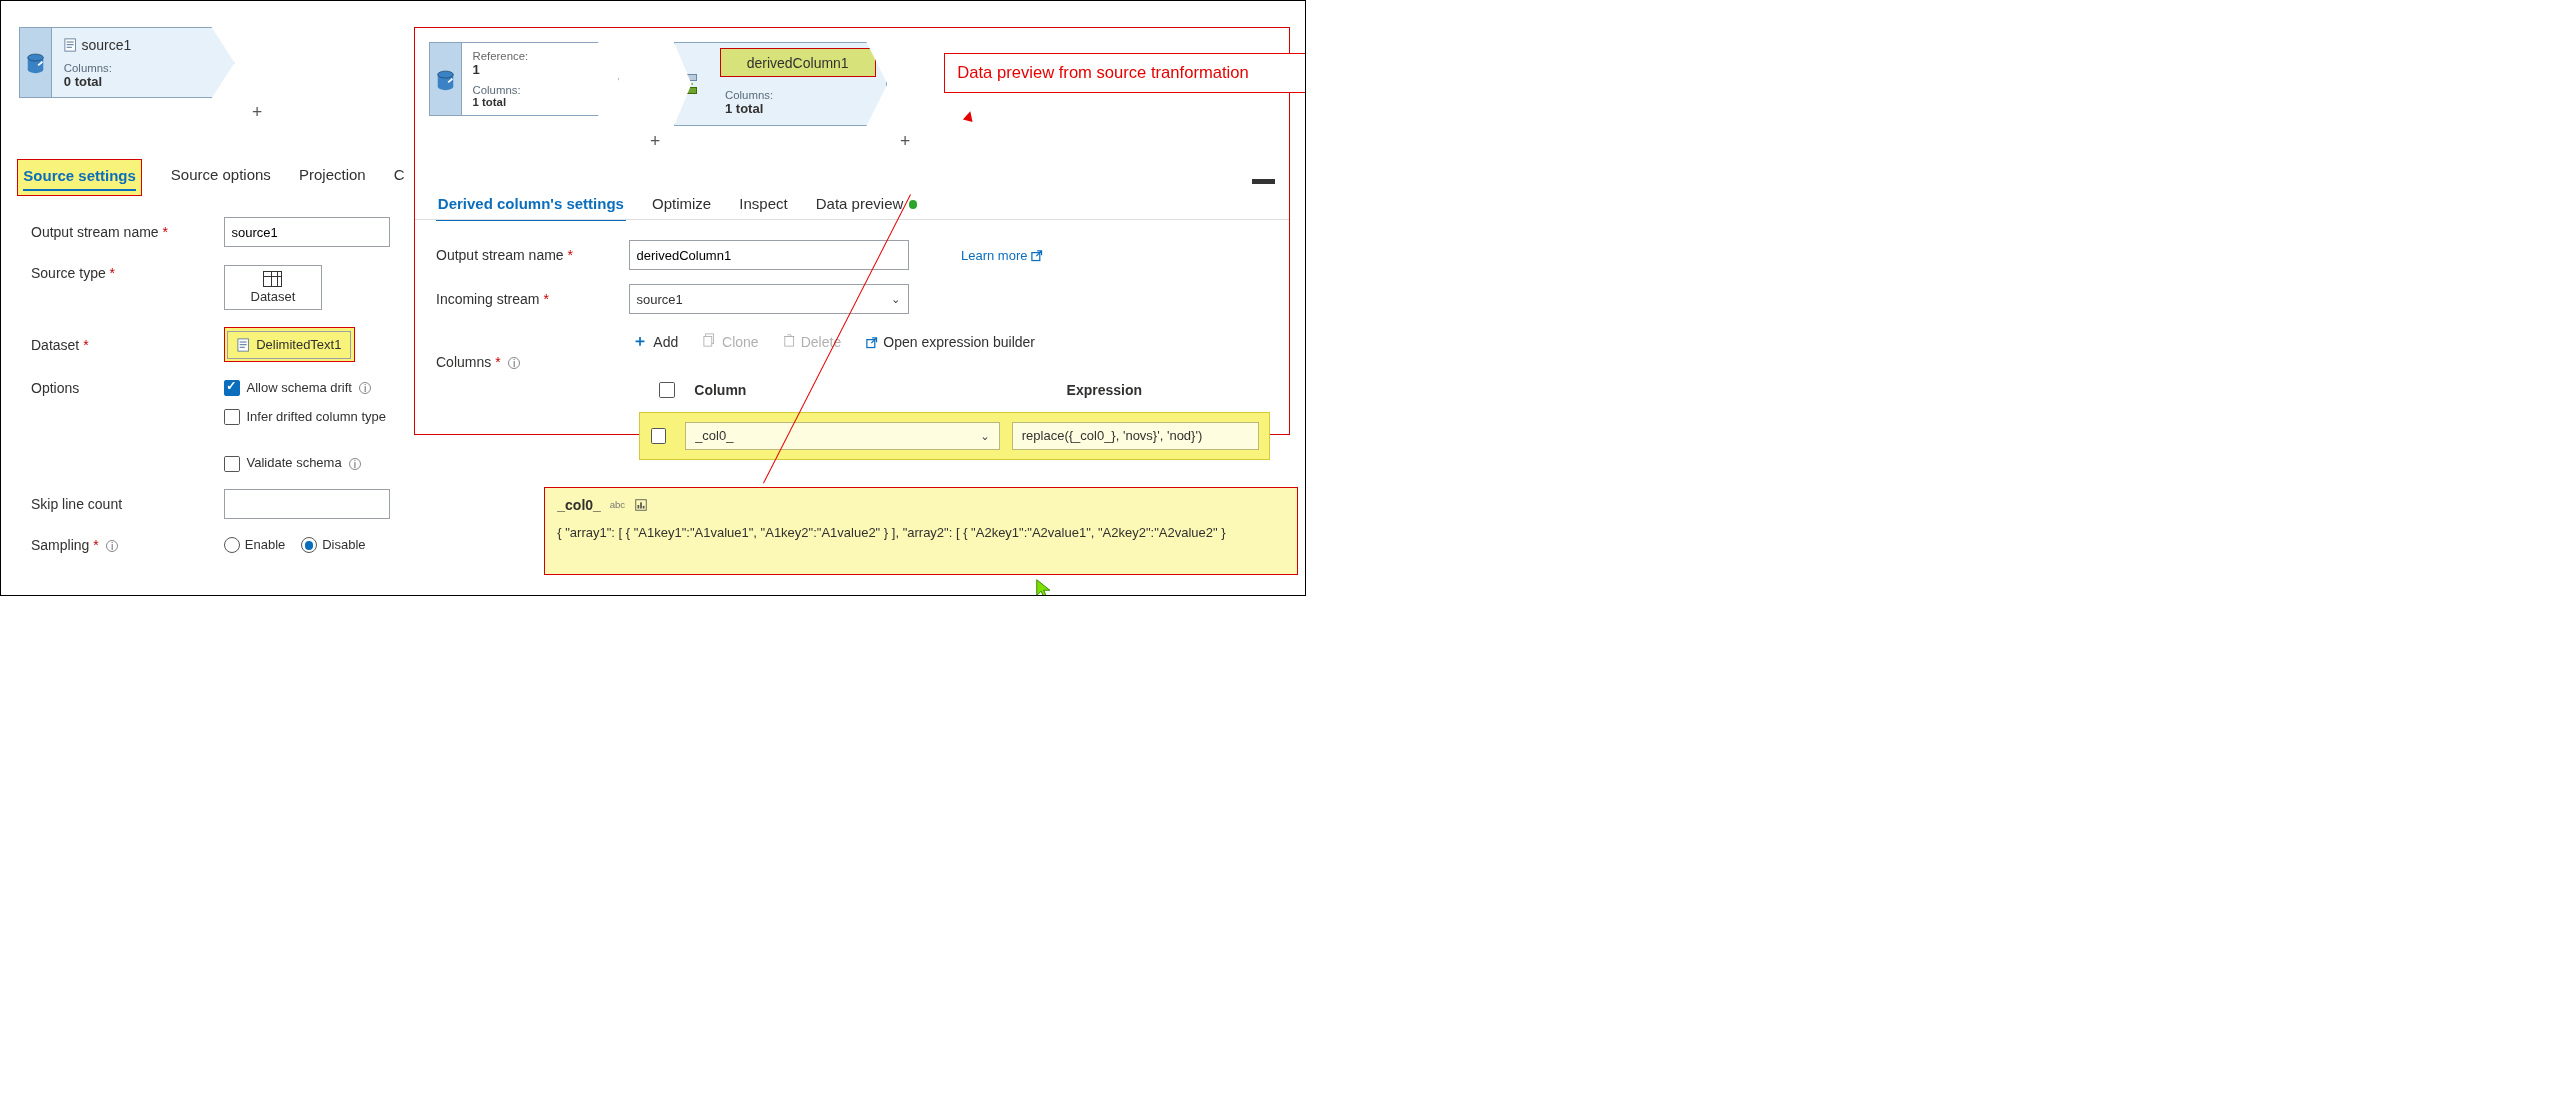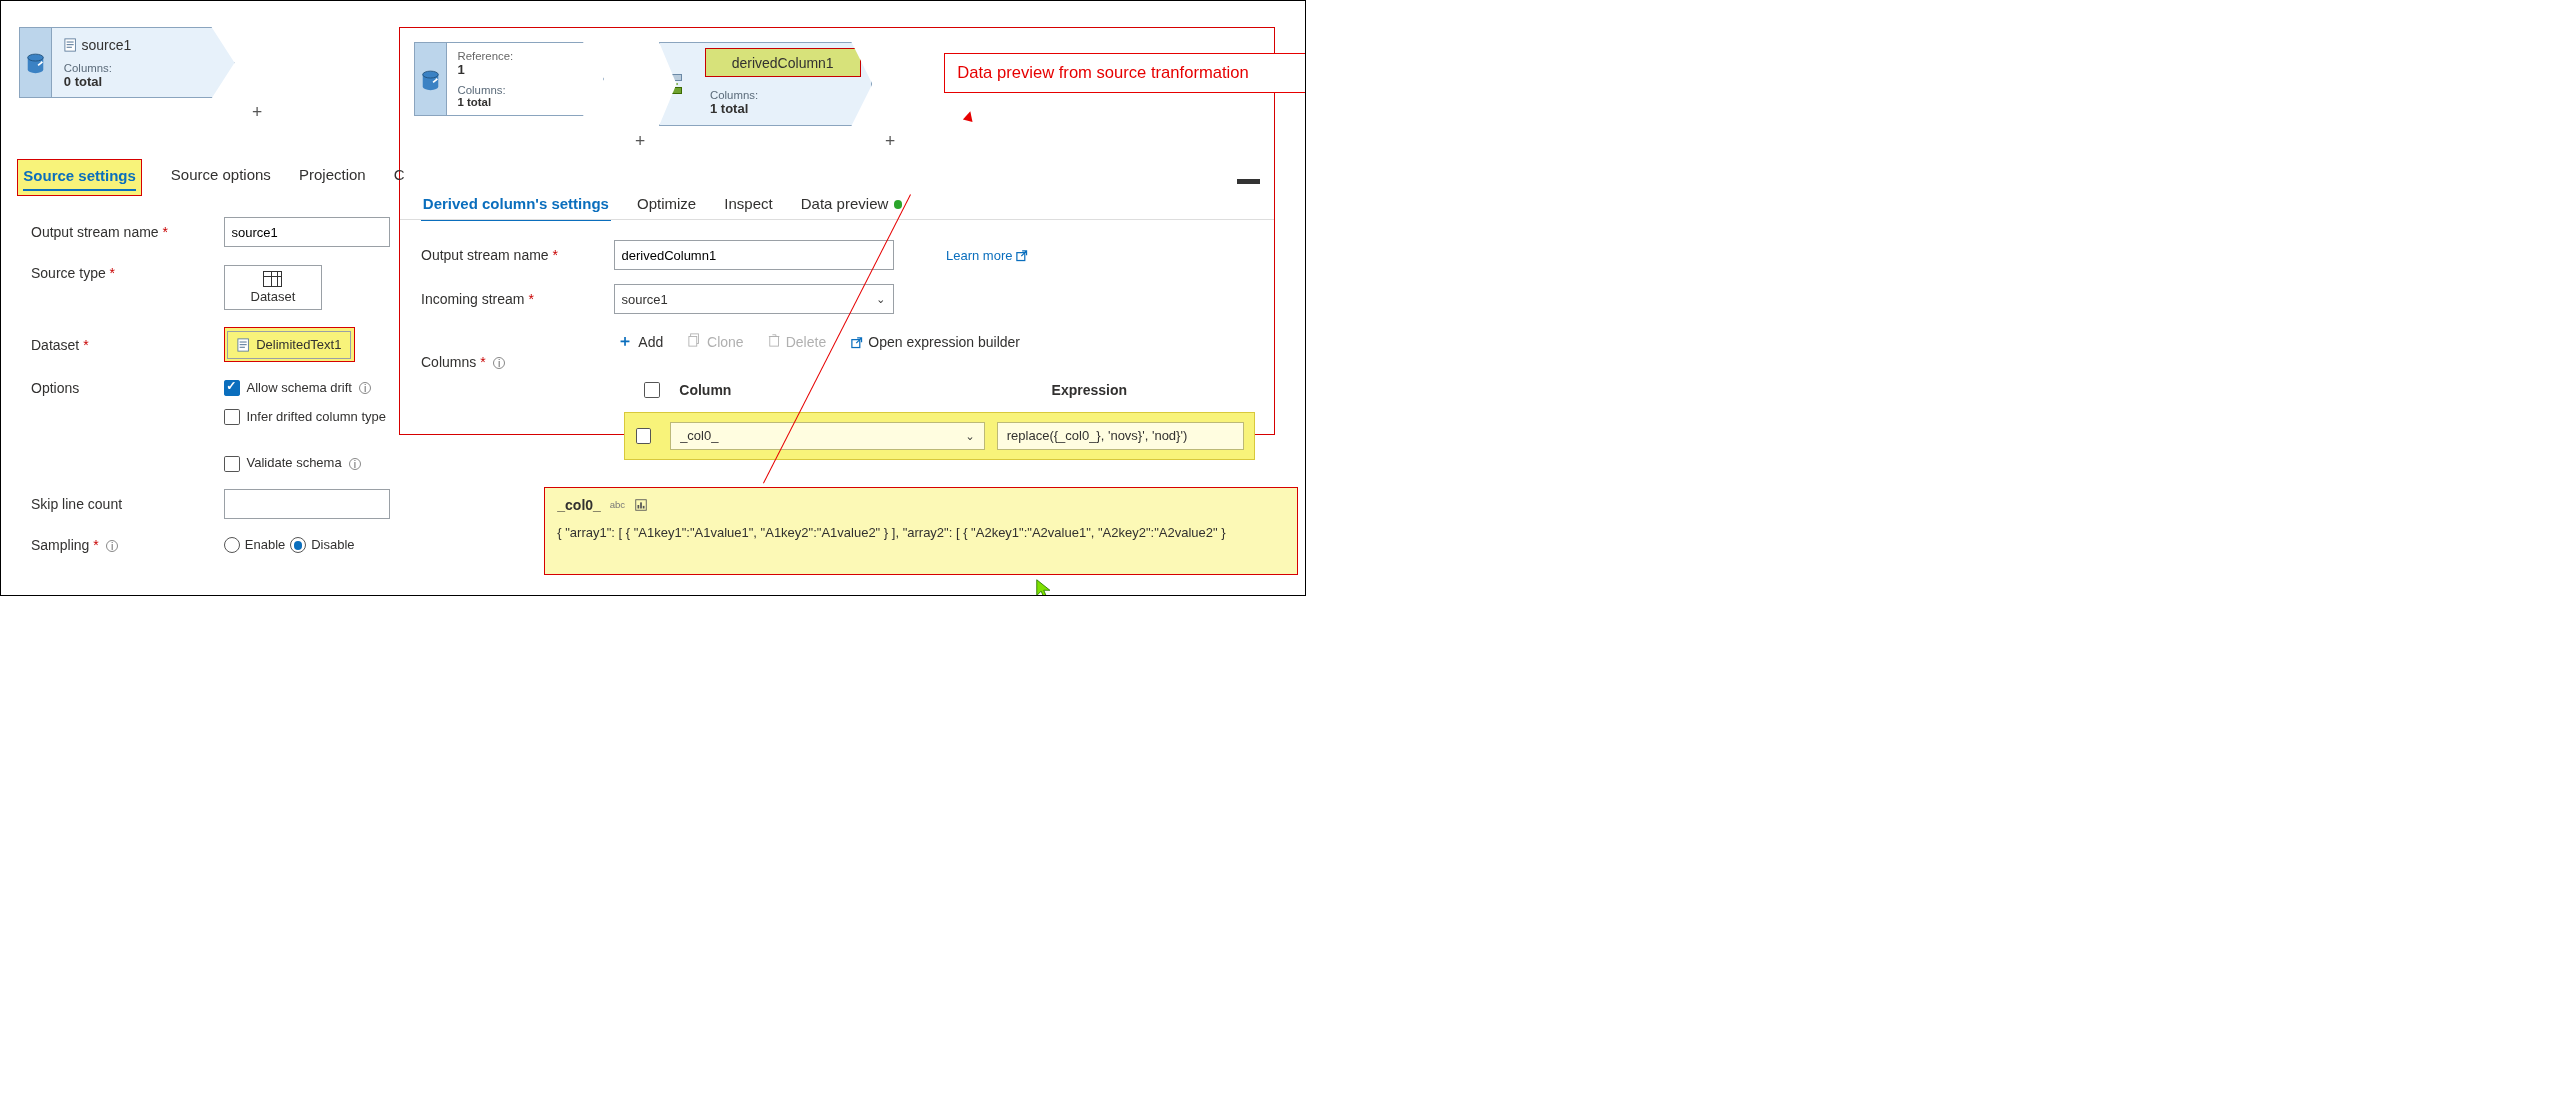--- a/index.html
+++ b/index.html
@@ -195,21 +195,21 @@
     padding:5.3px 8.8px;
     display:inline-flex;align-items:center;gap:7px;font-size:13px;
   }
   .file-ic svg{display:block;}
 
   
   .overlay-panel {
     position:absolute;
     border:1.8px solid #d60000;
     background:#fff;
-    left:398px; top:26px;
+    left:413px; top:26px;
     width:876px;
     height:408px;
   }
   .panel-inner { position:relative; width:100%; height:100%; }
   .hr { position:absolute;left:0;right:0;border-top:0.9px solid #ddd;}
   .action-bar { position:absolute; display:flex; gap:24.5px; align-items:center; font-size:14px;}
   .action-bar .act { display:flex;align-items:center;gap:5.3px;cursor:pointer;}
   .action-bar .act.disabled{ color:#b0b0b0; cursor:default;align-items:center;}
   .plus-blue{color:#0a6ebd;font-size:16px;font-weight:bold;}
   .link { color:#0a6ebd; cursor:pointer;}
@@ -465,21 +465,21 @@
         <div><span class="check"></span><span>Validate schema</span> <span class="info-ic">i</span></div>
       </div>
     </div>
     <div class="row">
       <div class="lbl">Skip line count</div>
       <input class="textin" style="width: 166px;" value="">
     </div>
     <div class="row">
       <div class="lbl"><span>Sampling</span> <span class="req">*</span> <span class="info-ic">i</span></div>
       <div>
-        <span class="radio"></span><span style="margin-right:1px;">Enable</span>
+        <span class="radio"></span><span style="margin-right:12px;">Enable</span>
         <span class="radio sel"></span><span>Disable</span>
       </div>
     </div>
   </div>
 
   <div class="preview-box">
     <div class="preview-head">
       <span>_col0_</span>
       <span class="abc-tag">abc</span>
       <span class="paste-ic">

